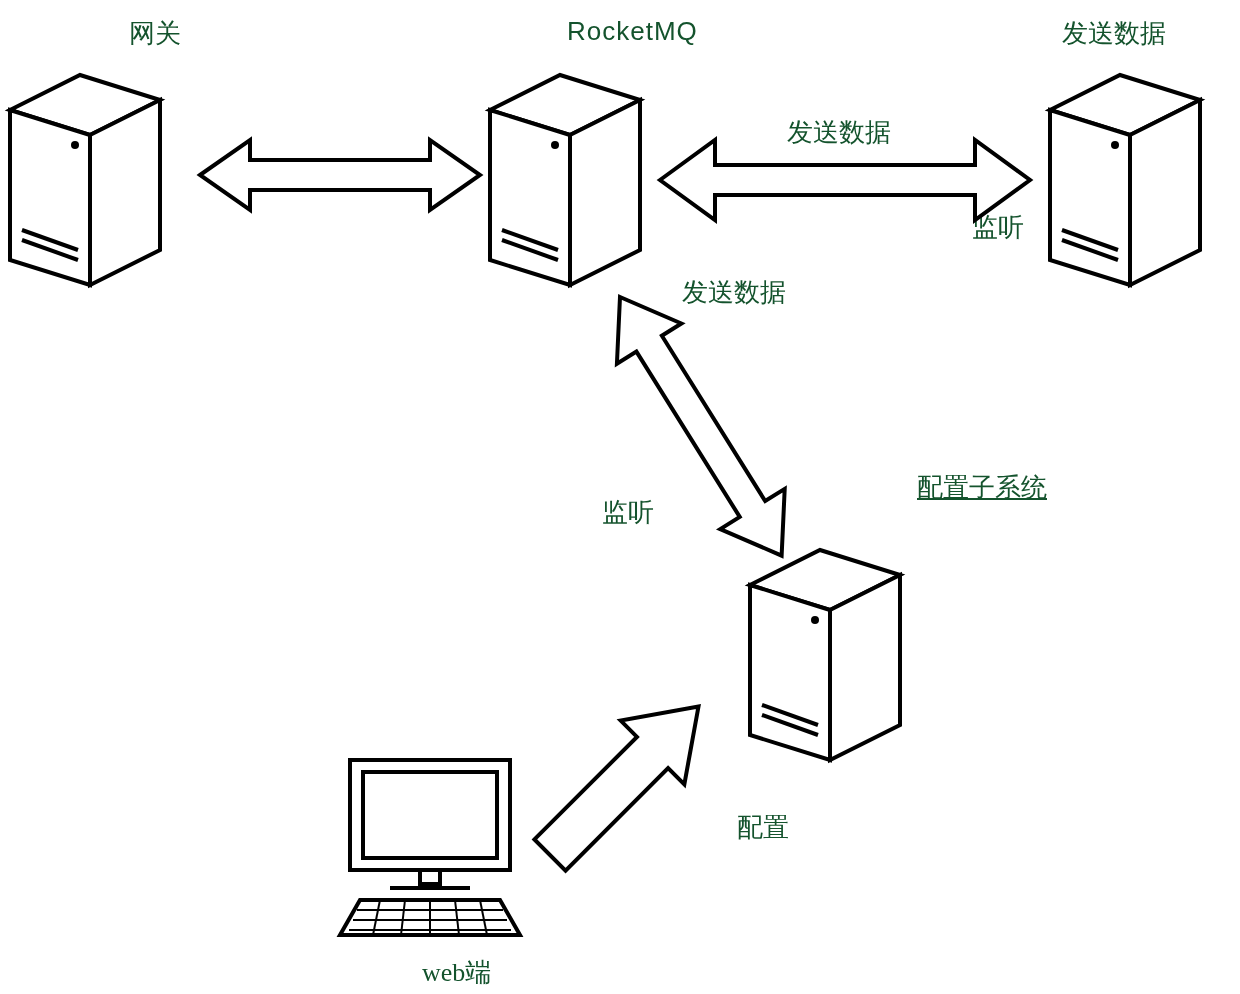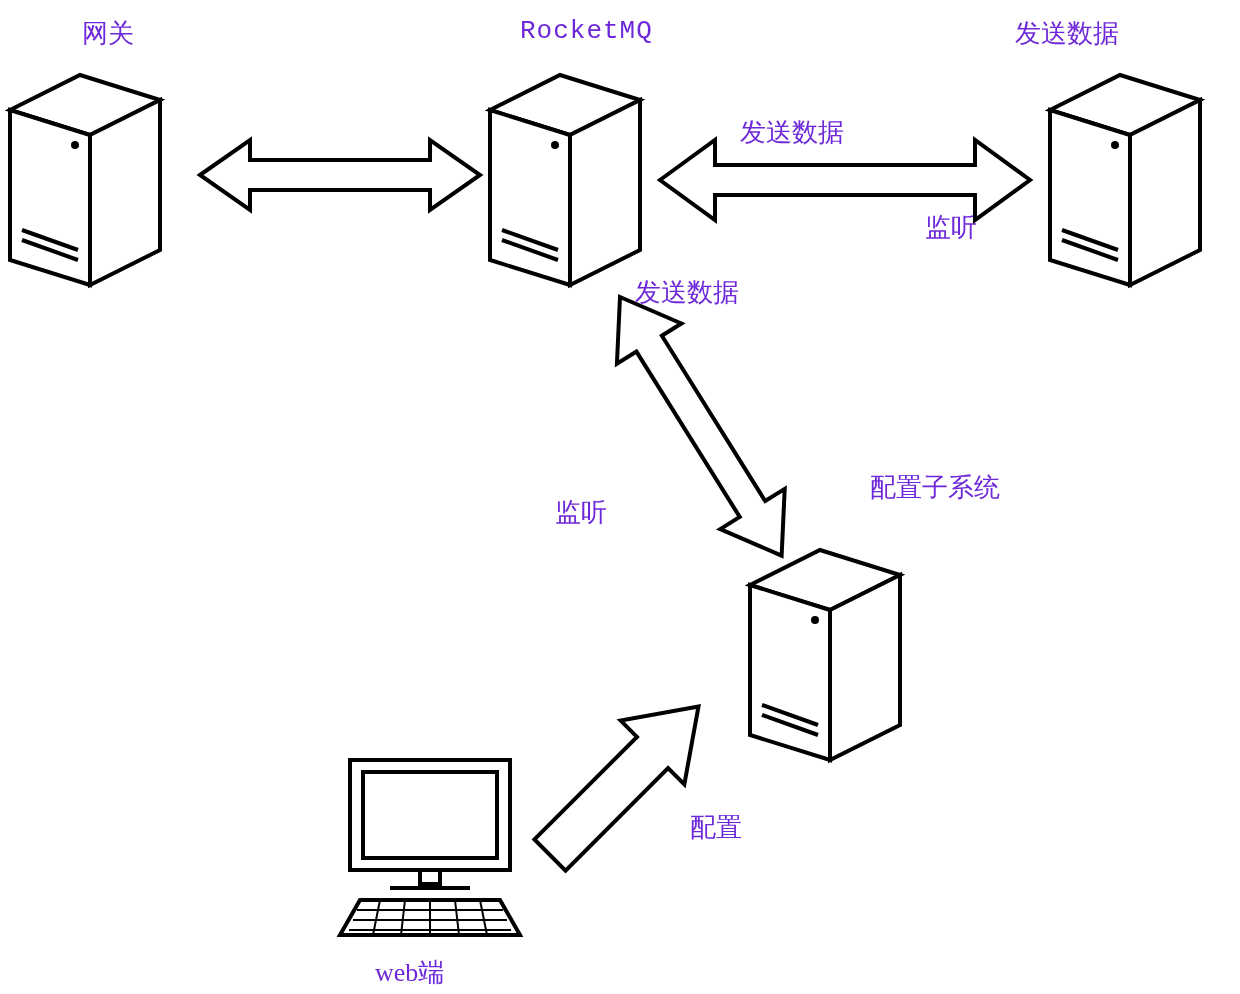--- a/index.html
+++ b/index.html
@@ -7,43 +7,44 @@
     padding: 0;
     width: 1240px;
     height: 994px;
     background: #ffffff;
     font-family: "SimSun", "STSong", serif;
     position: relative;
   }
   .label {
     position: absolute;
     font-size: 26px;
-    color: #6d28d9;
+    color: #14532d;
     white-space: nowrap;
+    margin-left: 47px;
   }
   svg.layer {
     position: absolute;
     left: 0;
     top: 0;
   }
 </style>
 </head>
 <body>
 
 <div class="label" style="left:82px;  top:16px;">网关</div>
-<div class="label" style="left:520px; top:16px; font-family: Liberation Mono, monospace; letter-spacing:1px;">RocketMQ</div>
+<div class="label" style="left:520px; top:16px; font-family: Liberation Sans, sans-serif; letter-spacing:1px;">RocketMQ</div>
 <div class="label" style="left:1015px;top:16px;">发送数据</div>
 
 <div class="label" style="left:740px; top:115px;">发送数据</div>
 <div class="label" style="left:925px; top:210px;">监听</div>
 
 <div class="label" style="left:635px; top:275px;">发送数据</div>
 <div class="label" style="left:555px; top:495px;">监听</div>
 
-<div class="label" style="left:870px; top:470px;">配置子系统</div>
+<div class="label" style="left:870px; top:470px;text-decoration:underline;">配置子系统</div>
 
 <div class="label" style="left:690px; top:810px;">配置</div>
 
 <div class="label" style="left:375px; top:955px; font-family: Liberation Serif, serif;">web端</div>
 
 <svg class="layer" width="1240" height="994">
 
   <defs>
 
     <g id="server">

